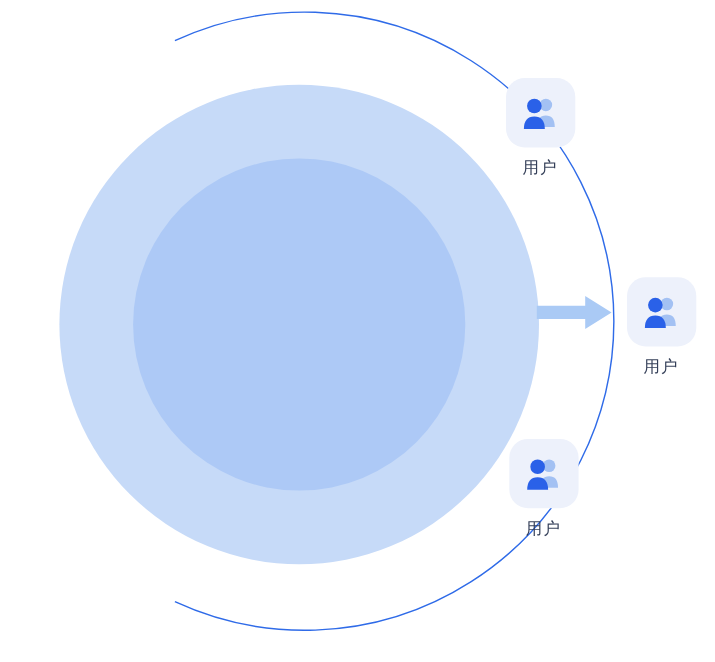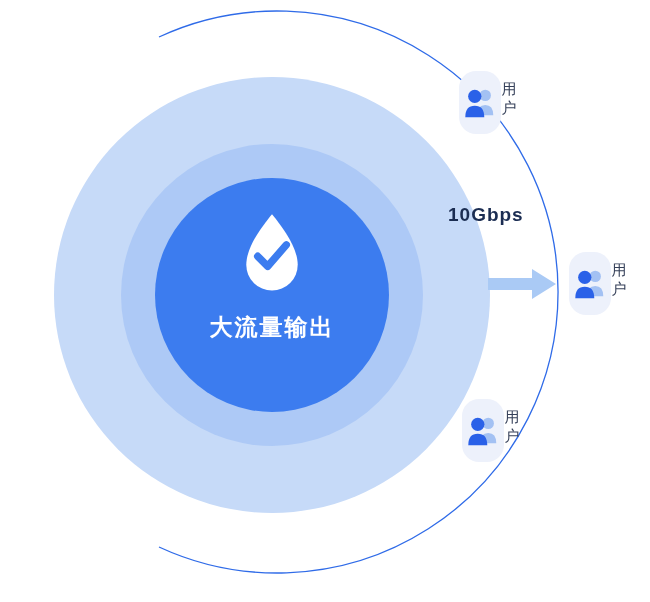--- a/index.html
+++ b/index.html
@@ -81,21 +81,22 @@
     font-weight: bold;
     line-height: 26px;
     letter-spacing: 1px;
   }
   
   .user-node {
     position: absolute;
     width: 64px;
     z-index: 8;
     display: flex;
-    flex-direction: row;
+    flex-direction: column;
+    align-items: center;
   }
   .u1 { left: 459px; top: 71px; }
   .u2 { left: 569px; top: 252px; }
   .u3 { left: 462px; top: 399px; }
   .user-card {
     width: 63px; height: 63px;
     background: #EDF1FB;
     border-radius: 17px;
     display: flex;
     align-items: center;
@@ -117,34 +118,26 @@
 
 <div class="stage">
 
   <svg class="arc-svg" viewBox="0 0 650 602" aria-hidden="true">
     <path class="arc-path" d="M 159 37 A 281 281 0 1 1 159 547" stroke="#2F6BE8"></path>
   </svg>
 
   <div class="circle outer"></div>
   <div class="circle middle"></div>
 
-  <div class="circle inner">
-    <svg class="drop" viewBox="0 0 48 56" aria-hidden="true">
-      <path d="M24 1.5 C17 10 6 24.5 6 37 a18 18 0 0 0 36 0 C42 24.5 31 10 24 1.5 Z" fill="#ffffff"></path>
-      <polyline points="14,31 21,38 34,23" fill="none" stroke="#3C7CEF" stroke-width="5.2" stroke-linecap="round" stroke-linejoin="round"></polyline>
-    </svg>
-    <div class="core-label">大流量输出</div>
-  </div>
 
   <svg class="arrow-svg" viewBox="0 0 72 38" aria-hidden="true">
     <polygon points="2,13 46,13 46,4 70,19 46,34 46,25 2,25" fill="#AACAF5"></polygon>
   </svg>
 
   <div class="flow-label">
-    <div class="flow-line">10Gbps</div>
   </div>
 
   <div class="user-node u1">
     <div class="user-card">
       <svg class="user-icon" viewBox="0 0 40 40" aria-hidden="true">
         <circle class="back" cx="25.5" cy="12" r="6"></circle>
         <path class="back" d="M17 33 q0 -11 8.5 -11 q8.5 0 8.5 11 z"></path>
         <circle class="front" cx="14.5" cy="13" r="7"></circle>
         <path class="front" d="M4.5 35 q0 -12 10 -12 q10 0 10 12 z"></path>
       </svg>

